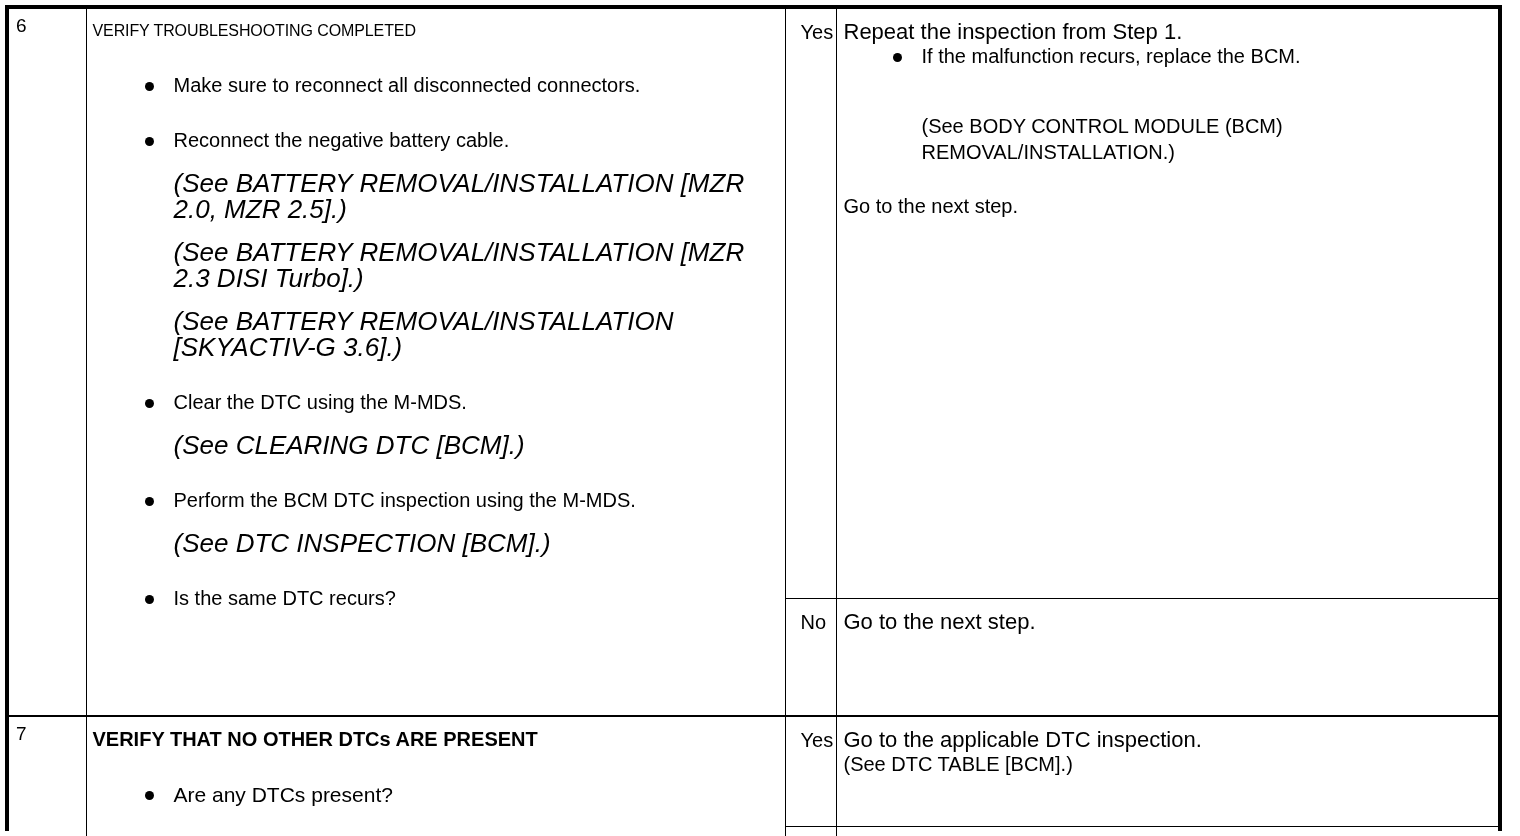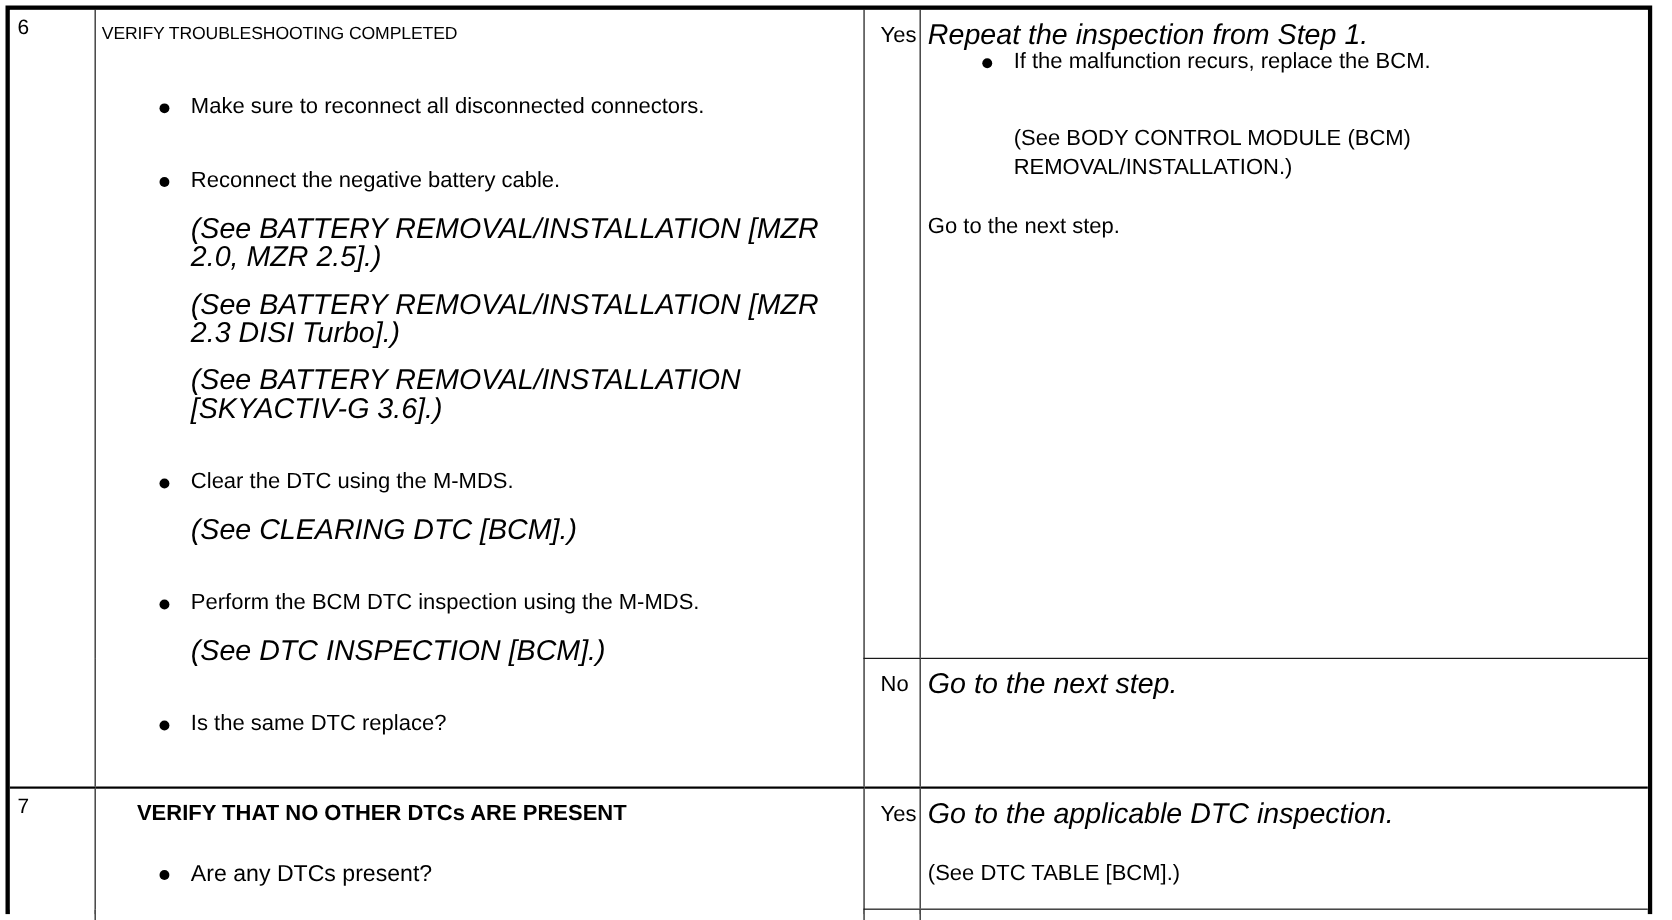--- a/index.html
+++ b/index.html
@@ -83,21 +83,21 @@
     letter-spacing: -0.1px;
     margin: 0 0 0 0;
     white-space: nowrap;
   }
 
   .bullet-line {
     position: relative;
     padding-left: 81px;
     font-size: 20px;
     line-height: 25px;
-    margin-top: 42px;
+    margin-top: 30px;
   }
   .bullet-line .dot {
     position: absolute;
     left: 52px;
     top: 9px;
     width: 9px;
     height: 9px;
     background: #000000;
     border-radius: 50%;
   }
@@ -105,23 +105,22 @@
     padding-left: 81px;
     font-size: 26px;
     line-height: 26px;
     margin-top: 17px;
     max-width: 585px;
     font-style: italic;
   }
 
   
   .res-line {
-    font-size: 26px;
-    line-height: 25px;
-    font-style: italic;
+    font-size: 22px;
+    line-height: 25px;
   }
   .res-bullet {
     position: relative;
     padding-left: 78px;
     font-size: 20px;
     line-height: 25px;
   }
   .res-bullet .dot {
     position: absolute;
     left: 49px;
@@ -139,28 +138,26 @@
     max-width: 500px;
   }
   .res-tail {
     font-size: 20px;
     line-height: 25px;
     margin-top: 29px;
   }
   .res-note2 {
     font-size: 20px;
     line-height: 25px;
-    margin-top: 30px;
   }
   .heading7 {
     font-size: 20px;
     font-weight: bold;
     line-height: 24px;
     white-space: nowrap;
-    margin-left: 32px;
   }
   .bullet7 {
     position: relative;
     padding-left: 81px;
     font-size: 21px;
     line-height: 25px;
     margin-top: 31px;
   }
   .bullet7 .dot {
     position: absolute;
@@ -215,21 +212,21 @@
 
           <div class="bullet-line">
             <span class="dot"></span>
             <span>Perform the BCM DTC inspection using the M-MDS.</span>
           </div>
 
           <div class="sub-note">(See DTC INSPECTION [BCM].)</div>
 
           <div class="bullet-line">
             <span class="dot"></span>
-            <span>Is the same DTC replace?</span>
+            <span>Is the same DTC recurs?</span>
           </div>
         </td>
         <td class="yn-cell" style="height:578px;">
           <span>Yes</span>
         </td>
         <td class="result-cell">
           <div class="res-line">Repeat the inspection from Step 1.</div>
 
           <div class="res-bullet">
             <span class="dot"></span>

